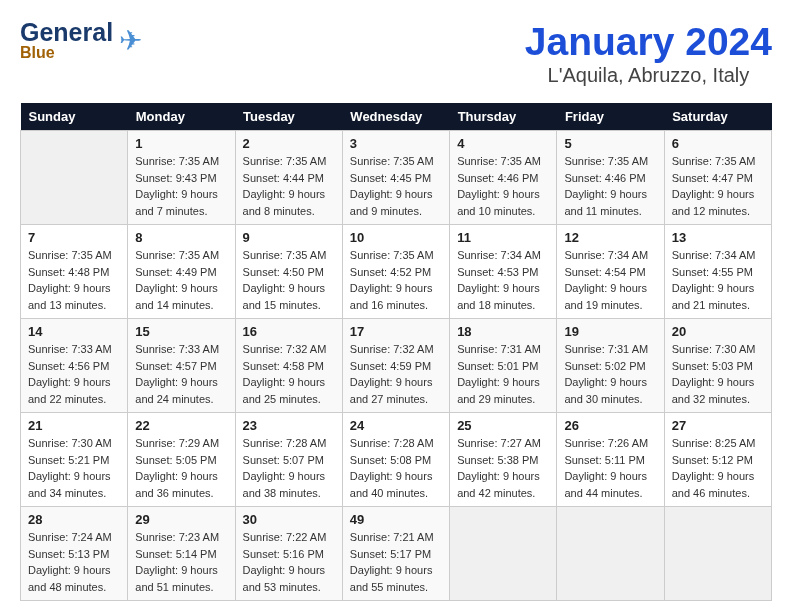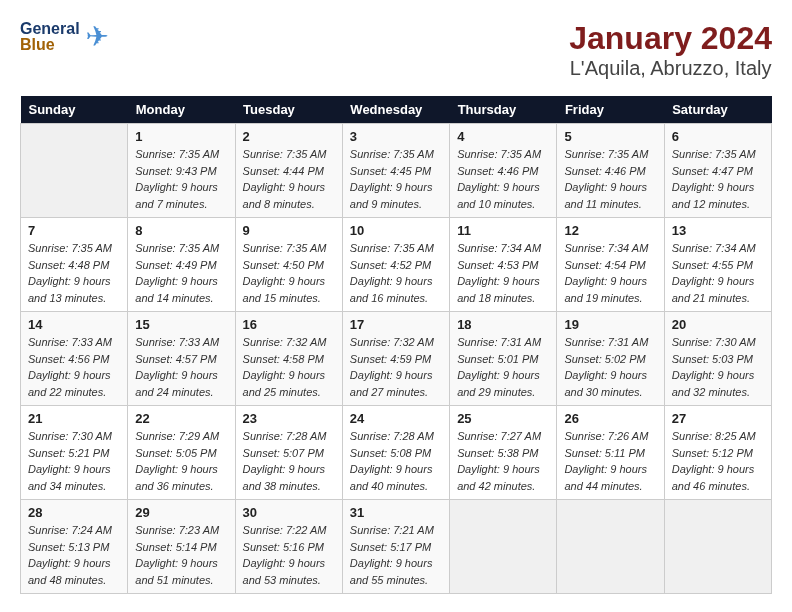--- a/index.html
+++ b/index.html
@@ -18,23 +18,23 @@
     }
     .logo {
       display: flex;
       flex-direction: column;
       align-items: flex-start;
     }
     .title-block {
       text-align: right;
     }
     .month-title {
-      font-size: 32px;
+      font-size: 39px;
       font-weight: bold;
-      color: #7f1d1d;
+      color: #1d4ed8;
     }
     .location {
       font-size: 20px;
       color: #444;
       text-align: center;
     }
     table {
       width: 100%;
       border-collapse: collapse;
     }
@@ -57,40 +57,39 @@
     }
     tbody tr td .day-num {
       font-size: 13px;
       font-weight: bold;
       color: #222;
       display: block;
       margin-bottom: 2px;
     }
     tbody tr td .cell-info {
       line-height: 1.5;
-      font-style: italic;
     }
     tbody tr:nth-child(odd) {
       background-color: #f9f9f9;
     }
     tbody tr:nth-child(even) {
       background-color: #fff;
     }
     .empty {
       background-color: #f0f0f0 !important;
     }
   </style>
 </head>
 <body>
 
 <div class="header">
   <div class="logo">
     <div style="display:flex;align-items:center;gap:4px;">
       <div style="display:flex;flex-direction:column;line-height:1;">
-        <span style="font-size:16px;font-weight:bold;color:#1a3a6b;">General</span>
+        <span style="font-size:25px;font-weight:bold;color:#1a3a6b;">General</span>
         <span style="font-size:16px;font-weight:bold;color:#a16207;">Blue</span>
       </div>
       <div style="font-size:28px;color:#4a8fd4;margin-left:2px;">✈</div>
     </div>
   </div>
   <div class="title-block">
     <div class="month-title">January 2024</div>
     <div class="location">L'Aquila, Abruzzo, Italy</div>
   </div>
 </div>
@@ -232,21 +231,21 @@
         </td>
         <td>
           <span class="day-num">29</span>
           <div class="cell-info"><span>Sunrise: 7:23 AM</span><br><span>Sunset: 5:14 PM</span><br><span>Daylight: 9 hours</span><br><span>and 51 minutes.</span></div>
         </td>
         <td>
           <span class="day-num">30</span>
           <div class="cell-info"><span>Sunrise: 7:22 AM</span><br><span>Sunset: 5:16 PM</span><br><span>Daylight: 9 hours</span><br><span>and 53 minutes.</span></div>
         </td>
         <td>
-          <span class="day-num">31</span>
+          <span class="day-num">49</span>
           <div class="cell-info"><span>Sunrise: 7:21 AM</span><br><span>Sunset: 5:17 PM</span><br><span>Daylight: 9 hours</span><br><span>and 55 minutes.</span></div>
         </td>
         <td class="empty"></td>
         <td class="empty"></td>
         <td class="empty"></td>
       </tr>
     </tbody>
 </table>
 
 </body></html>

